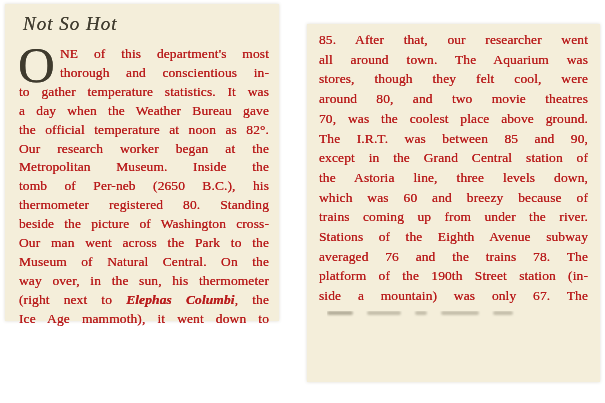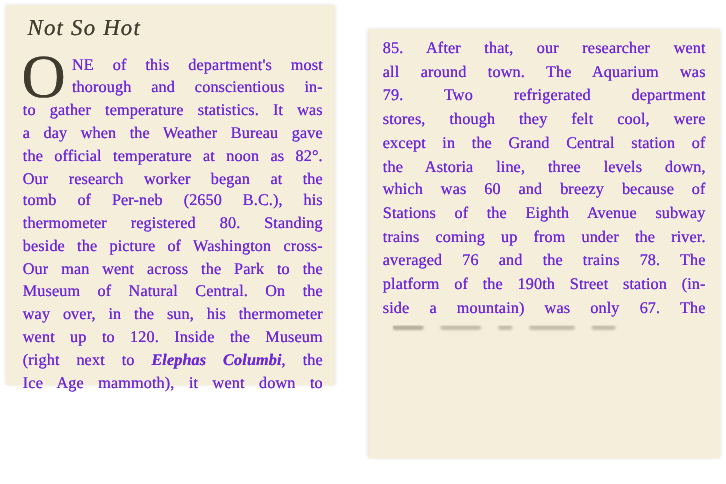--- a/index.html
+++ b/index.html
@@ -30,21 +30,21 @@
     margin: 2px 0 9px 4px;
     color: #413d30;
     text-shadow: 0 0 0.4px currentColor;
   }
 
   .ln {
     text-align: justify;
     text-align-last: justify;
     font-size: 13.5px;
     letter-spacing: 0.1px;
-    color: #6d28d9;
+    color: #b91c1c;
     text-shadow: 0 0 0.35px currentColor;
   }
   .lc .ln { line-height: 18.9px; }
   .rc .ln { line-height: 19.7px; }
 
   .dropcap-wrap { position: relative; padding-left: 41px; }
   .dropcap {
     position: absolute;
     left: -1px; top: 2px;
     font-size: 51px;
@@ -83,45 +83,47 @@
       <div class="dropcap-wrap">
         <span class="dropcap">O</span>
         <div class="ln">NE of this department's most</div>
         <div class="ln">thorough and conscientious in-</div>
       </div>
 
       <div class="ln">to gather temperature statistics. It was</div>
       <div class="ln">a day when the Weather Bureau gave</div>
       <div class="ln">the official temperature at noon as 82°.</div>
       <div class="ln">Our research worker began at the</div>
+      <div class="ln">Metropolitan Museum. Inside the</div>
       <div class="ln">tomb of Per-neb (2650 B.C.), his</div>
       <div class="ln">thermometer registered 80. Standing</div>
       <div class="ln">beside the picture of Washington cross-</div>
       <div class="ln">Our man went across the Park to the</div>
       <div class="ln">Museum of Natural Central. On the</div>
       <div class="ln">way over, in the sun, his thermometer</div>
-      <div class="ln">went up to 120. Inside the Museum</div>
 
       <div class="ln"><span>(right next to </span><span class="italic">Elephas Columbi</span><span>, the</span></div>
 
       <div class="ln">Ice Age mammoth), it went down to</div>
     </div>
   </div>
 
   <div class="paper" id="right-paper">
     <div class="inner-right rc">
       <div class="ln">85. After that, our researcher went</div>
       <div class="ln">all around town. The Aquarium was</div>
-      <div class="ln">79. Two refrigerated department</div>
       <div class="ln">stores, though they felt cool, were</div>
+      <div class="ln">around 80, and two movie theatres</div>
+      <div class="ln">70, was the coolest place above ground.</div>
+      <div class="ln">The I.R.T. was between 85 and 90,</div>
       <div class="ln">except in the Grand Central station of</div>
       <div class="ln">the Astoria line, three levels down,</div>
       <div class="ln">which was 60 and breezy because of</div>
+      <div class="ln">trains coming up from under the river.</div>
       <div class="ln">Stations of the Eighth Avenue subway</div>
-      <div class="ln">trains coming up from under the river.</div>
       <div class="ln">averaged 76 and the trains 78. The</div>
       <div class="ln">platform of the 190th Street station (in-</div>
       <div class="ln">side a mountain) was only 67. The</div>
 
       <div class="remnant">
         <span class="s1"></span><span class="s2"></span><span class="s3"></span><span class="s4"></span><span class="s5"></span>
       </div>
     </div>
   </div>
 

